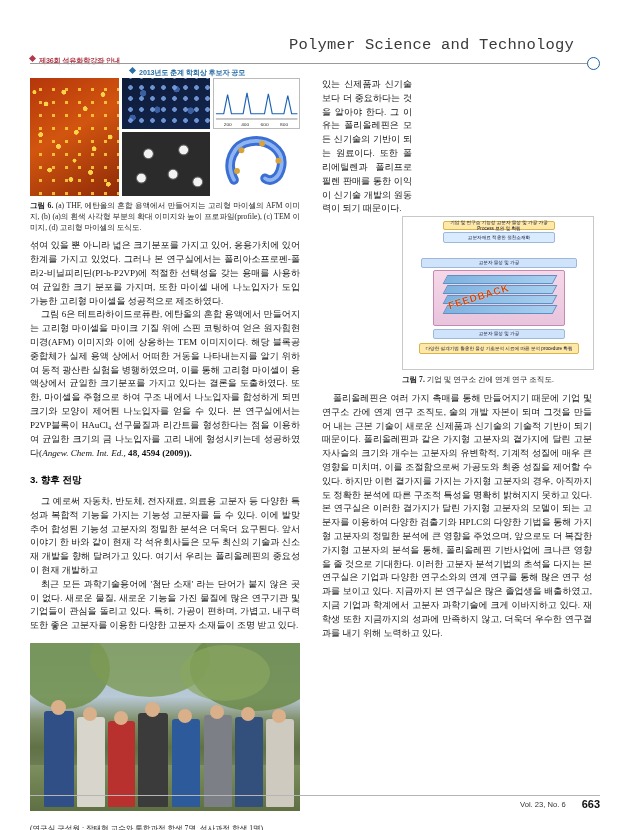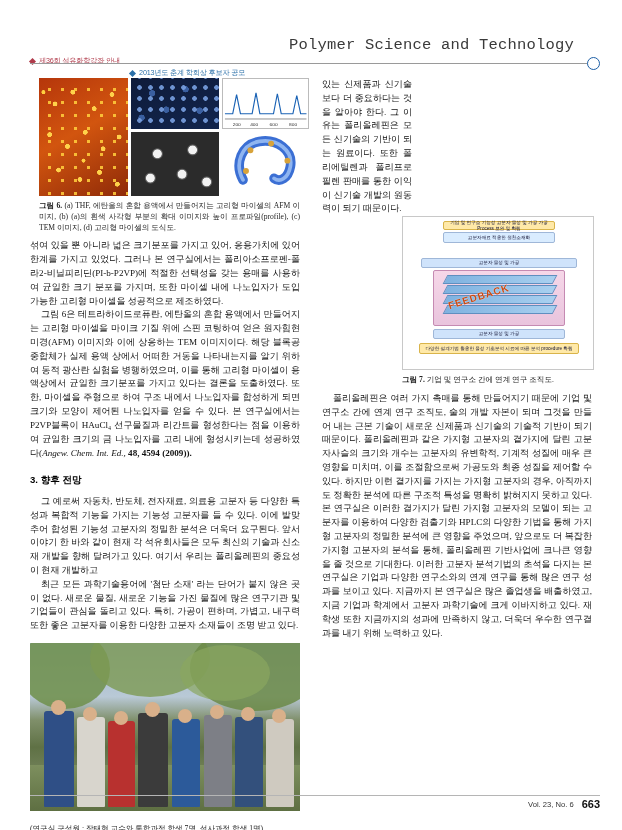--- a/index.html
+++ b/index.html
@@ -32,25 +32,25 @@
     position: absolute;
     left: 30px;
     top: 44px;
     display: flex;
     align-items: center;
     gap: 10px;
     font-family: "Liberation Sans", sans-serif;
   }
   .htab {
     display: flex;
-    align-items: center;
     gap: 4px;
     font-size: 7.2px;
     letter-spacing: -0.2px;
     white-space: nowrap;
+    font-weight: bold;
   }
   .htab-1 { color: #b03a4a; }
   .htab-2 { color: #2a6fa8; margin-top: 24px; }
   .diamond {
     width: 5px; height: 5px;
     transform: rotate(45deg);
     display: inline-block;
     flex: none;
   }
   .diamond-1 { background: #b03a4a; }
@@ -92,21 +92,21 @@
     text-align: justify;
     color: #111;
   }
   .col-left  { left: 30px; }
   .col-right { left: 322px; }
 
   .col p { margin: 0 0 0 0; text-indent: 11px; }
   .col p.noind { text-indent: 0; }
 
   
-  .figure { margin: 0 0 6px 9px; }
+  .figure { margin: 0 0 6px 0; }
   .figcap {
     font-size: 7.6px;
     line-height: 1.42;
     text-align: justify;
     color: #222;
     margin-top: 5px;
   }
   .figcap b { font-weight: bold; }
 
   
@@ -294,21 +294,21 @@
   }
 
   
   .footer {
     position: absolute;
     left: 30px; right: 22px;
     bottom: 20px;
     display: flex;
     align-items: center;
     justify-content: flex-end;
-    gap: 8px;
+    gap: 16px;
     font-family: "Liberation Sans", sans-serif;
   }
   .footer-text {
     font-size: 7.6px;
     color: #333;
   }
   .footer-page {
     font-size: 11px;
     font-weight: bold;
     color: #111;

